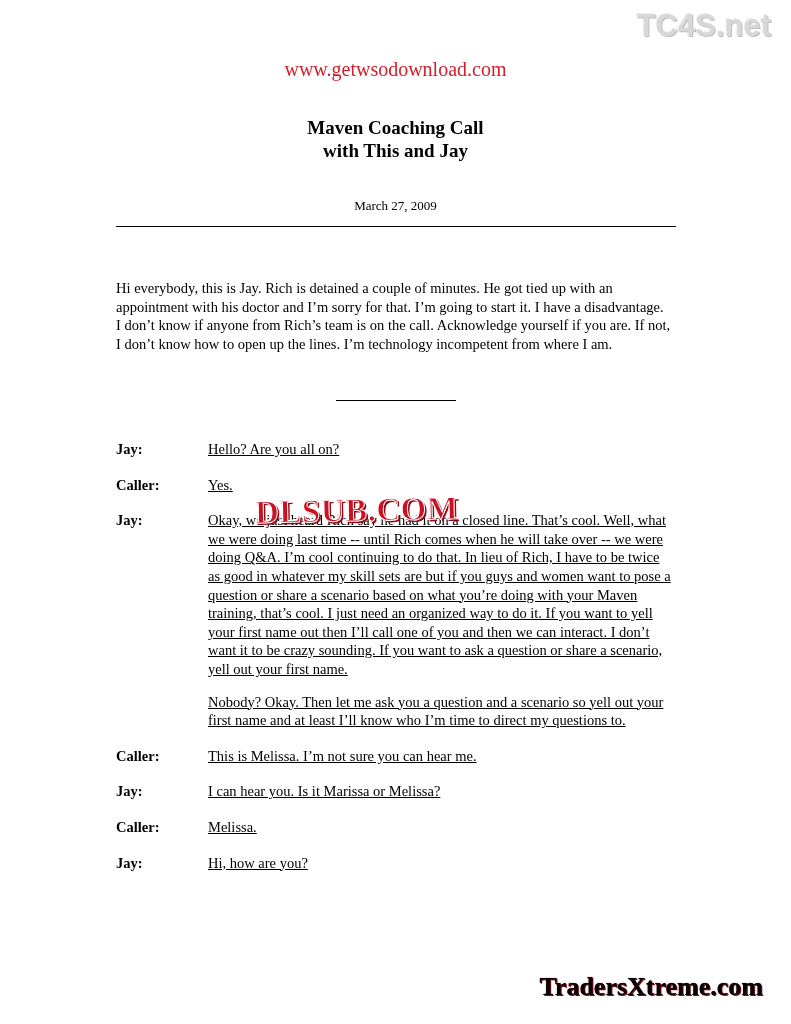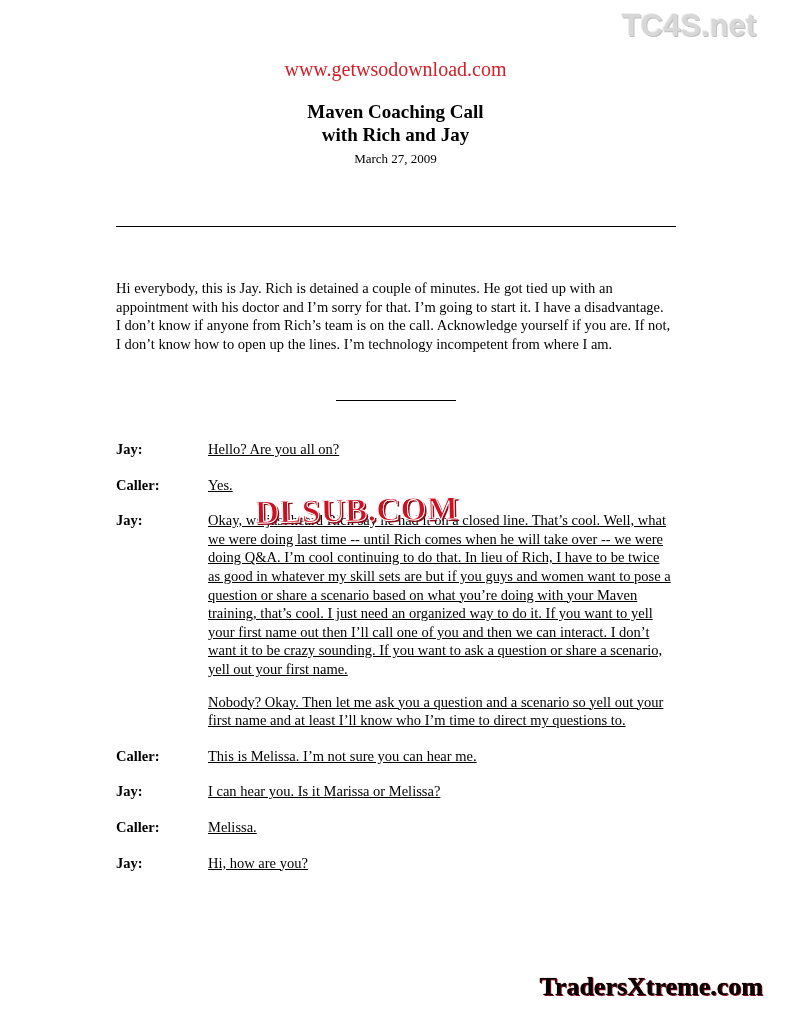--- a/index.html
+++ b/index.html
@@ -20,21 +20,21 @@
     position: absolute;
     left: 0; top: 0;
     width: 791px;
     height: 1024px;
     background: #ffffff;
   }
 
   
   .wm-top {
     position: absolute;
-    right: 35px;
+    right: 20px;
     top: 8px;
     font-family: "Liberation Sans", sans-serif;
     font-weight: bold;
     font-size: 31px;
     color: #d8d8d8;
     letter-spacing: 0px;
     text-shadow:
        1px 1px 0 #bfbfbf,
       -1px -1px 0 #eeeeee;
     white-space: nowrap;
@@ -86,27 +86,27 @@
     font-size: 20px;
     margin-top: 58px;
     font-family: "Liberation Serif", serif;
   }
 
   .title {
     text-align: center;
     font-weight: bold;
     font-size: 19px;
     line-height: 23px;
-    margin-top: 19px;
+    margin-top: 35px;
   }
 
   .date {
     text-align: center;
     font-size: 13px;
-    margin-top: 5px;
+    margin-top: 36px;
   }
 
   .hr-top {
     position: absolute;
     left: 116px;
     top: 226px;
     width: 560px;
     height: 0;
     border-top: 1.5px solid #000000;
   }
@@ -159,21 +159,21 @@
 </style>
 </head>
 <body>
 
 <div class="page">
 
   <div class="doc">
     <div class="url-line">www.getwsodownload.com</div>
     <div class="title">
       <span>Maven Coaching Call</span><br>
-      <span>with Rich and Jay</span>
+      <span>with This and Jay</span>
     </div>
     <div class="date">March 27, 2009</div>
   </div>
 
   <div class="hr-top"></div>
 
   <div class="intro">Hi everybody, this is Jay. Rich is detained a couple of minutes. He got tied up with an appointment with his doctor and I’m sorry for that. I’m going to start it. I have a disadvantage. I don’t know if anyone from Rich’s team is on the call. Acknowledge yourself if you are. If not, I don’t know how to open up the lines. I’m technology incompetent from where I am.</div>
 
   <div class="hr-mid"></div>
 

